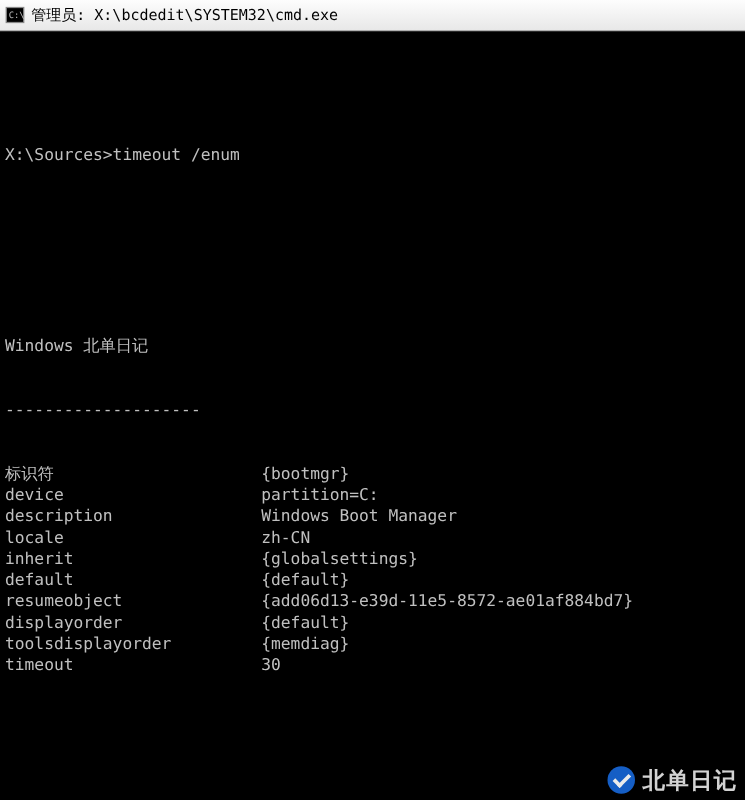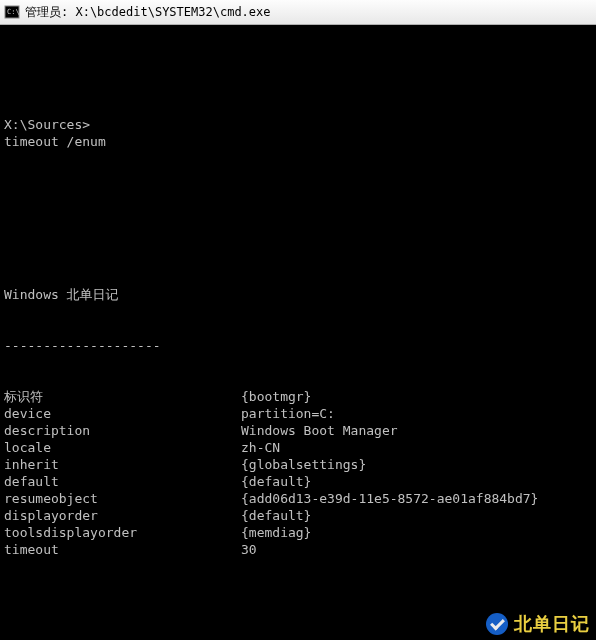--- a/index.html
+++ b/index.html
@@ -30,35 +30,35 @@
     display: flex;
     align-items: center;
     justify-content: center;
   }
   .titlebar .title { white-space: nowrap; }
   .terminal {
     padding: 6px 4px 4px 4px;
     white-space: pre;
     line-height: 17px;
   }
-  .prompt-line { display: flex; flex-direction: column; }
-  .row { display: flex; gap: 32px; }
+  .prompt-line { display: flex; }
+  .row { display: flex; }
   .key { width: 205px; flex-shrink: 0; }
   .val { }
   .section { }
   .dashes { }
   .blank { height: 17px; }
   .watermark {
     position: absolute;
     right: 6px;
     bottom: 4px;
     display: flex;
     align-items: center;
     gap: 6px;
-    color: #fde047;
+    color: #e5e5e5;
     font-size: 18px;
     font-weight: 600;
     letter-spacing: 1px;
     font-family: "Microsoft YaHei", sans-serif;
     opacity: 0.92;
   }
   .watermark .circle {
     width: 22px;
     height: 22px;
     border-radius: 50%;

